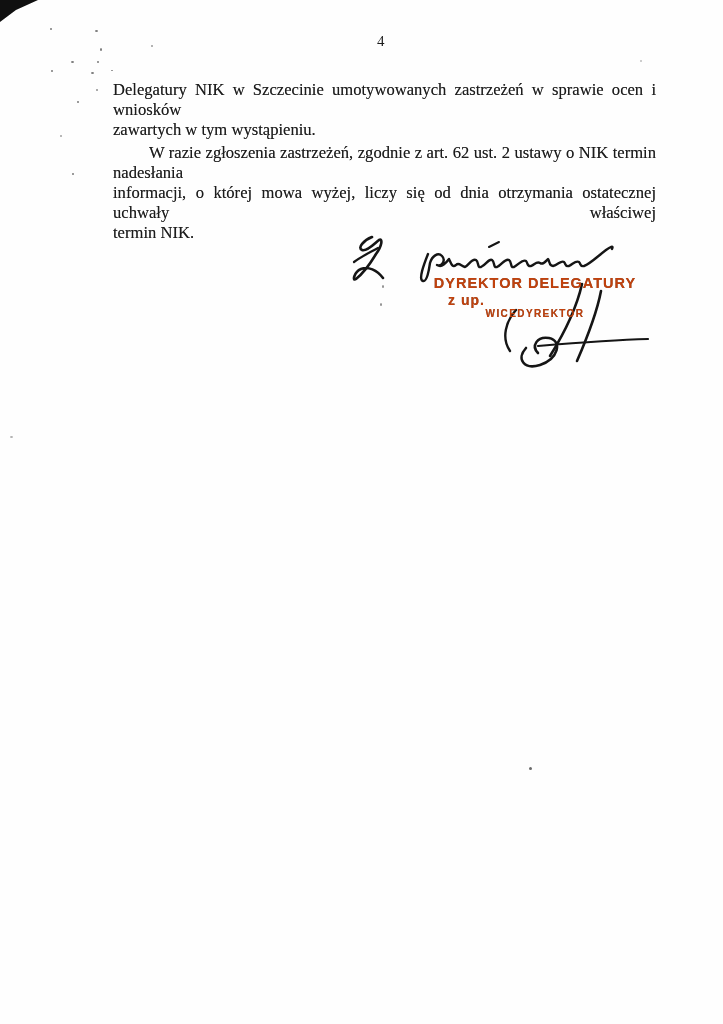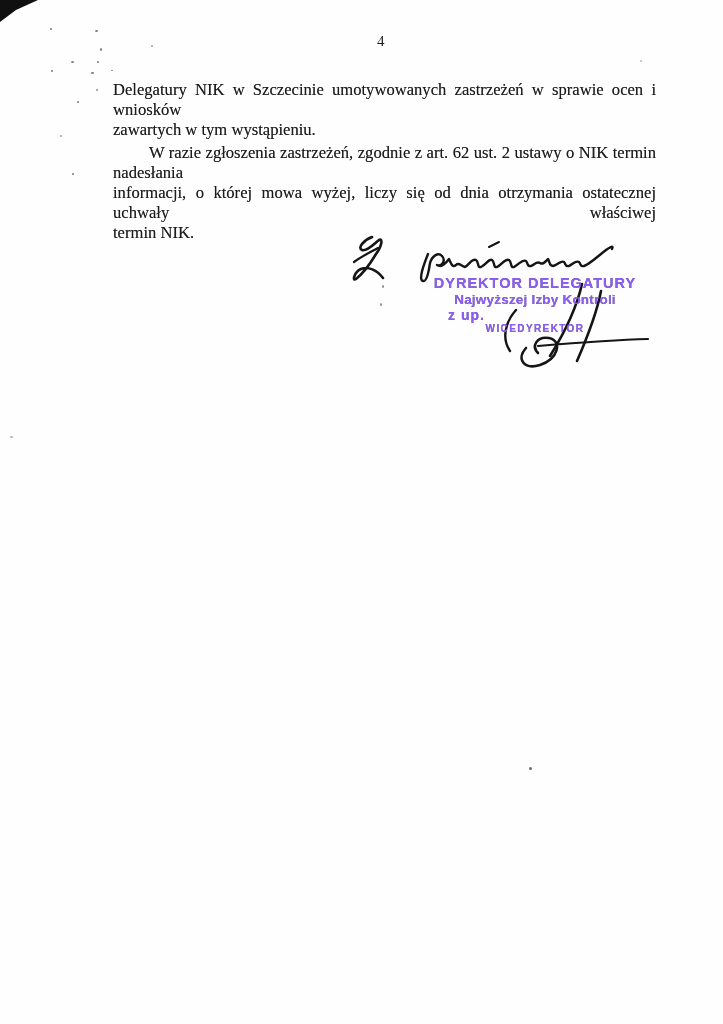--- a/index.html
+++ b/index.html
@@ -68,21 +68,21 @@
     stroke-linecap: round;
     stroke-linejoin: round;
   }
   
   .stamp {
     position: absolute;
     left: 420px;
     top: 275px;
     width: 230px;
     font-family: "Liberation Sans", sans-serif;
-    color: #8b5cf6;
+    color: #c2410c;
     text-shadow: 0 0 0.5px rgba(10,10,10,0.6);
   }
   .stamp-l1 { font-size: 14.5px; font-weight: 700; letter-spacing: 1px;   text-align: center; height: 17px; }
   .stamp-l2 { font-size: 13.5px; font-weight: 700; letter-spacing: 0.2px; text-align: center; height: 15px; }
   .stamp-l3 { font-size: 13.5px; font-weight: 700; letter-spacing: 0.4px; text-align: center; height: 15px; }
   .stamp-l4 { font-size: 14px;   font-weight: 700; letter-spacing: 1px;   text-align: left; padding-left: 28px; height: 16px; }
   .stamp-l5 { font-size: 14.5px; font-weight: 700; font-style: italic; font-family: "Liberation Serif", serif;
               letter-spacing: 0.6px; text-align: center; height: 16px; }
   .stamp-l6 { font-size: 10px; font-weight: 700; letter-spacing: 1.4px; text-align: center; height: 13px; }
   
@@ -122,21 +122,20 @@
 
     <path stroke-width="2.4" d="M 186 90 C 176 101, 171 118, 180 131"></path>
     <path stroke-width="2.6" d="M 196 128 C 186 139, 194 150, 210 145 C 228 139, 233 121, 219 118 C 207 116, 201 126, 208 133"></path>
     <path stroke-width="2.6" d="M 252 64 C 247 86, 235 112, 220 136"></path>
     <path stroke-width="2.6" d="M 271 71 C 267 92, 257 118, 247 141"></path>
     <path stroke-width="2.2" d="M 208 126 C 245 123, 285 120, 318 119"></path>
   </svg>
 
   <div class="stamp">
     <div class="stamp-l1">DYREKTOR DELEGATURY</div>
-    <div class="stamp-l2">Najwyższej Izby Kontroli</div>
     <div class="stamp-l4">z up.</div>
     <div class="stamp-l6">WICEDYREKTOR</div>
   </div>
 
   <div>
     <div class="speck" style="left:50px;  top:28px;  width:2px; height:2px;"></div>
     <div class="speck" style="left:95px;  top:30px;  width:3px; height:2px;"></div>
     <div class="speck" style="left:100px; top:48px;  width:2px; height:3px;"></div>
     <div class="speck" style="left:151px; top:45px;  width:2px; height:2px; background:#9a9a9a;"></div>
     <div class="speck" style="left:71px;  top:61px;  width:3px; height:2px;"></div>

